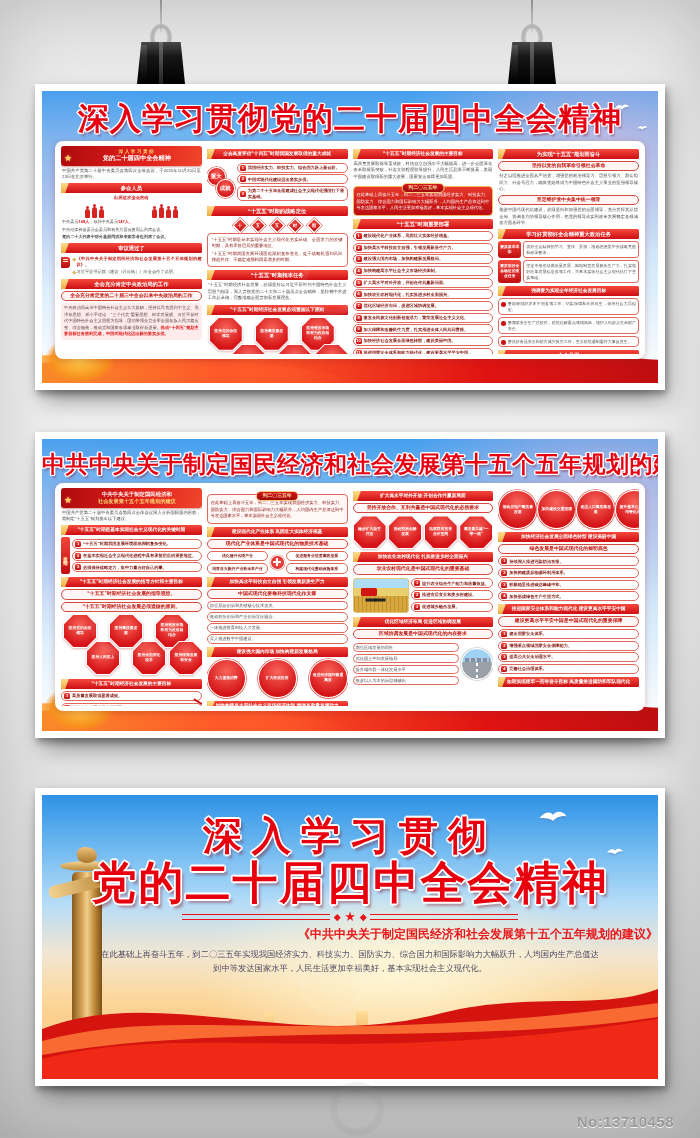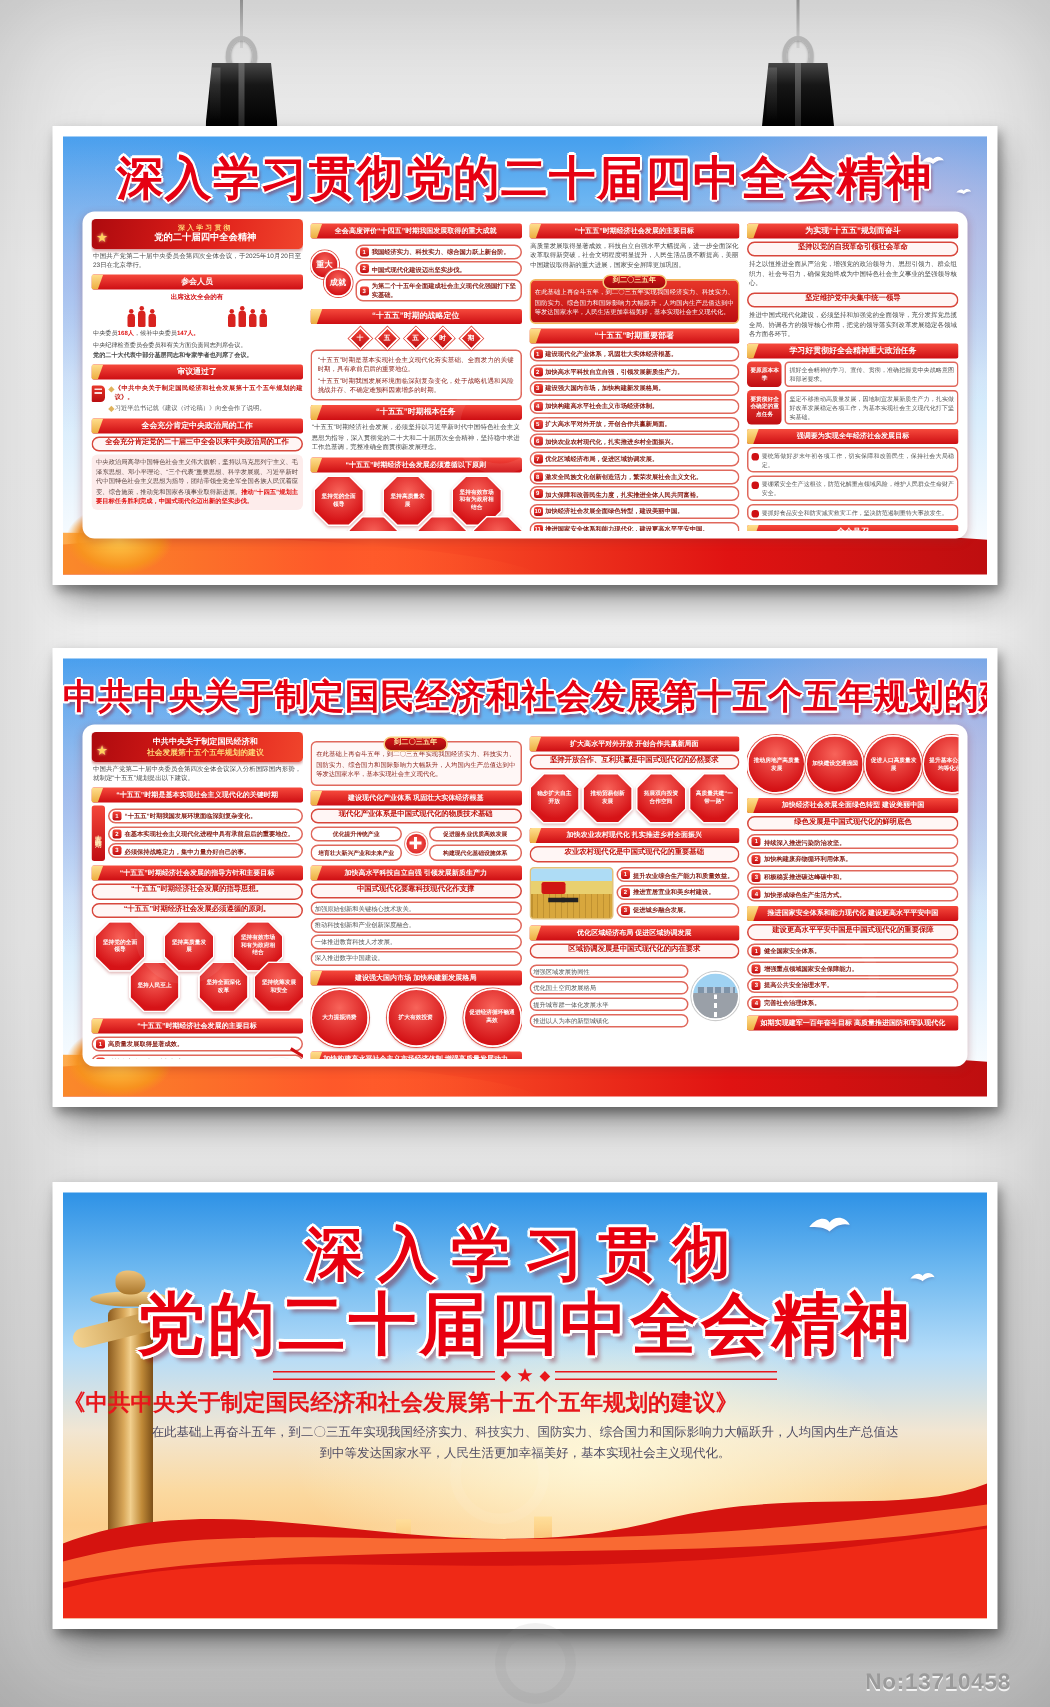--- a/index.html
+++ b/index.html
@@ -138,21 +138,21 @@
     radial-gradient(46% 46% at 58% 62%, rgba(255,248,216,.95), transparent 72%),
     linear-gradient(180deg,#2e92e6 0%,#6db8f0 18%,#b5dcf8 38%,#f2e6d2 56%,#fbd9a0 70%,#fccf8e 78%,#ffd89b 100%);}
   .t3a{position:absolute;top:14px;left:0;right:0;text-align:center;font-weight:bold;color:#e8000f;font-size:39px;letter-spacing:10px;z-index:5;
     text-shadow:-1.6px 0 0 #fff,1.6px 0 0 #fff,0 -1.6px 0 #fff,0 1.6px 0 #fff,-1.2px -1.2px 0 #fff,1.2px 1.2px 0 #fff,-1.2px 1.2px 0 #fff,1.2px -1.2px 0 #fff,3px 4px 3px rgba(130,0,15,.4);}
   .t3b{position:absolute;top:58px;left:0;right:0;text-align:center;font-weight:bold;color:#e8000f;font-size:45px;letter-spacing:2px;z-index:5;white-space:nowrap;
     text-shadow:-1.8px 0 0 #fff,1.8px 0 0 #fff,0 -1.8px 0 #fff,0 1.8px 0 #fff,-1.3px -1.3px 0 #fff,1.3px 1.3px 0 #fff,-1.3px 1.3px 0 #fff,1.3px -1.3px 0 #fff,3px 4px 3px rgba(130,0,15,.4);}
   .divwrap{position:absolute;top:117px;left:0;right:0;display:flex;align-items:center;justify-content:center;gap:5px;z-index:5}
   .dl{width:148px;height:4px;border-top:1px solid #e8161b;border-bottom:1px solid #e8161b}
   .ddia{width:4.5px;height:4.5px;background:#e8161b;transform:rotate(45deg)}
   .star3{color:#e8161b;font-size:13px;line-height:10px}
-  .sub3{position:absolute;top:131px;left:0;right:0;text-align:left;color:#e8161b;font-weight:bold;font-size:15px;z-index:5;white-space:nowrap}
+  .sub3{position:absolute;top:131px;left:0;right:0;text-align:right;color:#e8161b;font-weight:bold;font-size:12px;z-index:5;white-space:nowrap}
   .para3{position:absolute;top:153px;left:58px;right:58px;text-align:center;font-size:8.3px;line-height:1.65;color:#4d4a63;z-index:5}
   .pills{position:absolute;top:187px;left:0;right:0;display:flex;justify-content:center;gap:17px;z-index:6}
   .pill{background:linear-gradient(180deg,#f64a3c,#cd0e13);border-radius:13px;color:#fff;font-size:13px;font-weight:bold;padding:4px 13px;letter-spacing:1px;box-shadow:0 2px 3px rgba(160,10,10,.45)}
   .skyline{position:absolute;left:0;right:0;bottom:16px;z-index:1}
   .ribbon{position:absolute;left:0;right:0;bottom:0;z-index:3}
   .pillar{position:absolute;left:30px;bottom:22px;width:30px;height:185px;z-index:2;border-radius:5px;
     background:linear-gradient(90deg,#8a5a1e,#d9a85a 35%,#f1cf8d 50%,#c08a38 75%,#7c4f18);}
   .pillar::before{content:'';position:absolute;top:-11px;left:-12px;width:54px;height:10px;border-radius:50%;background:linear-gradient(180deg,#f3d391,#b9873a);}
   .pillar::after{content:'';position:absolute;top:-25px;left:5px;width:20px;height:16px;border-radius:40% 60% 50% 50%;background:linear-gradient(#eec27a,#a8762c);}
   .wing{position:absolute;left:6px;bottom:186px;width:58px;height:13px;z-index:2;transform:rotate(-14deg);border-radius:10px 3px 3px 10px;background:linear-gradient(90deg,#f3d391,#bd8c3e);}

